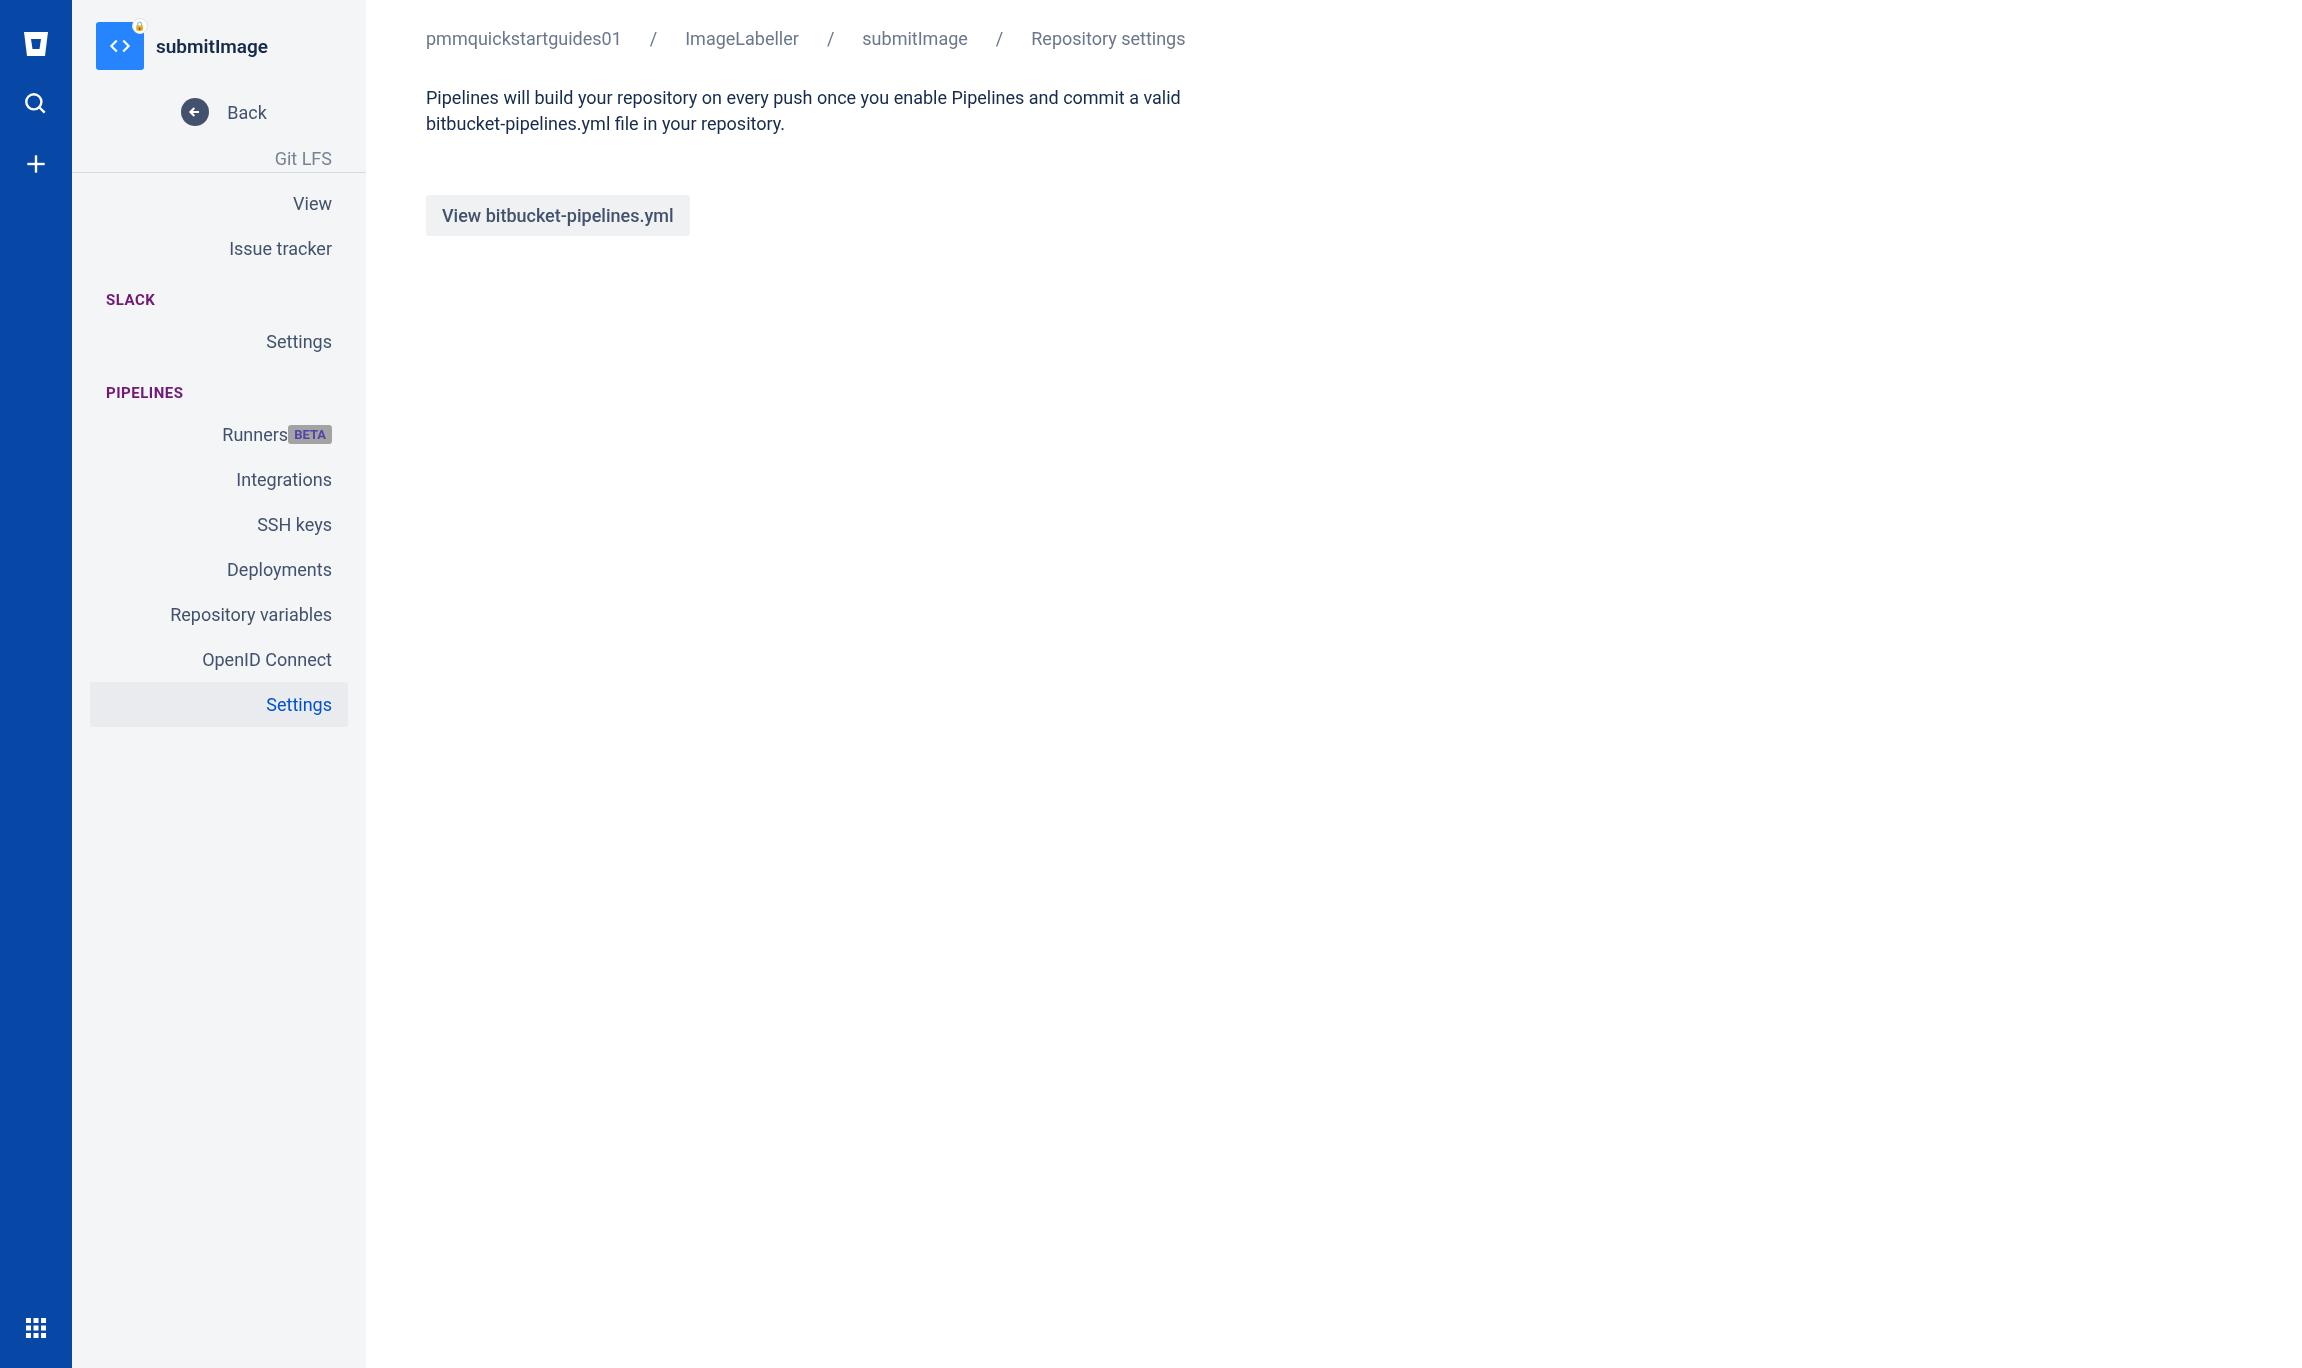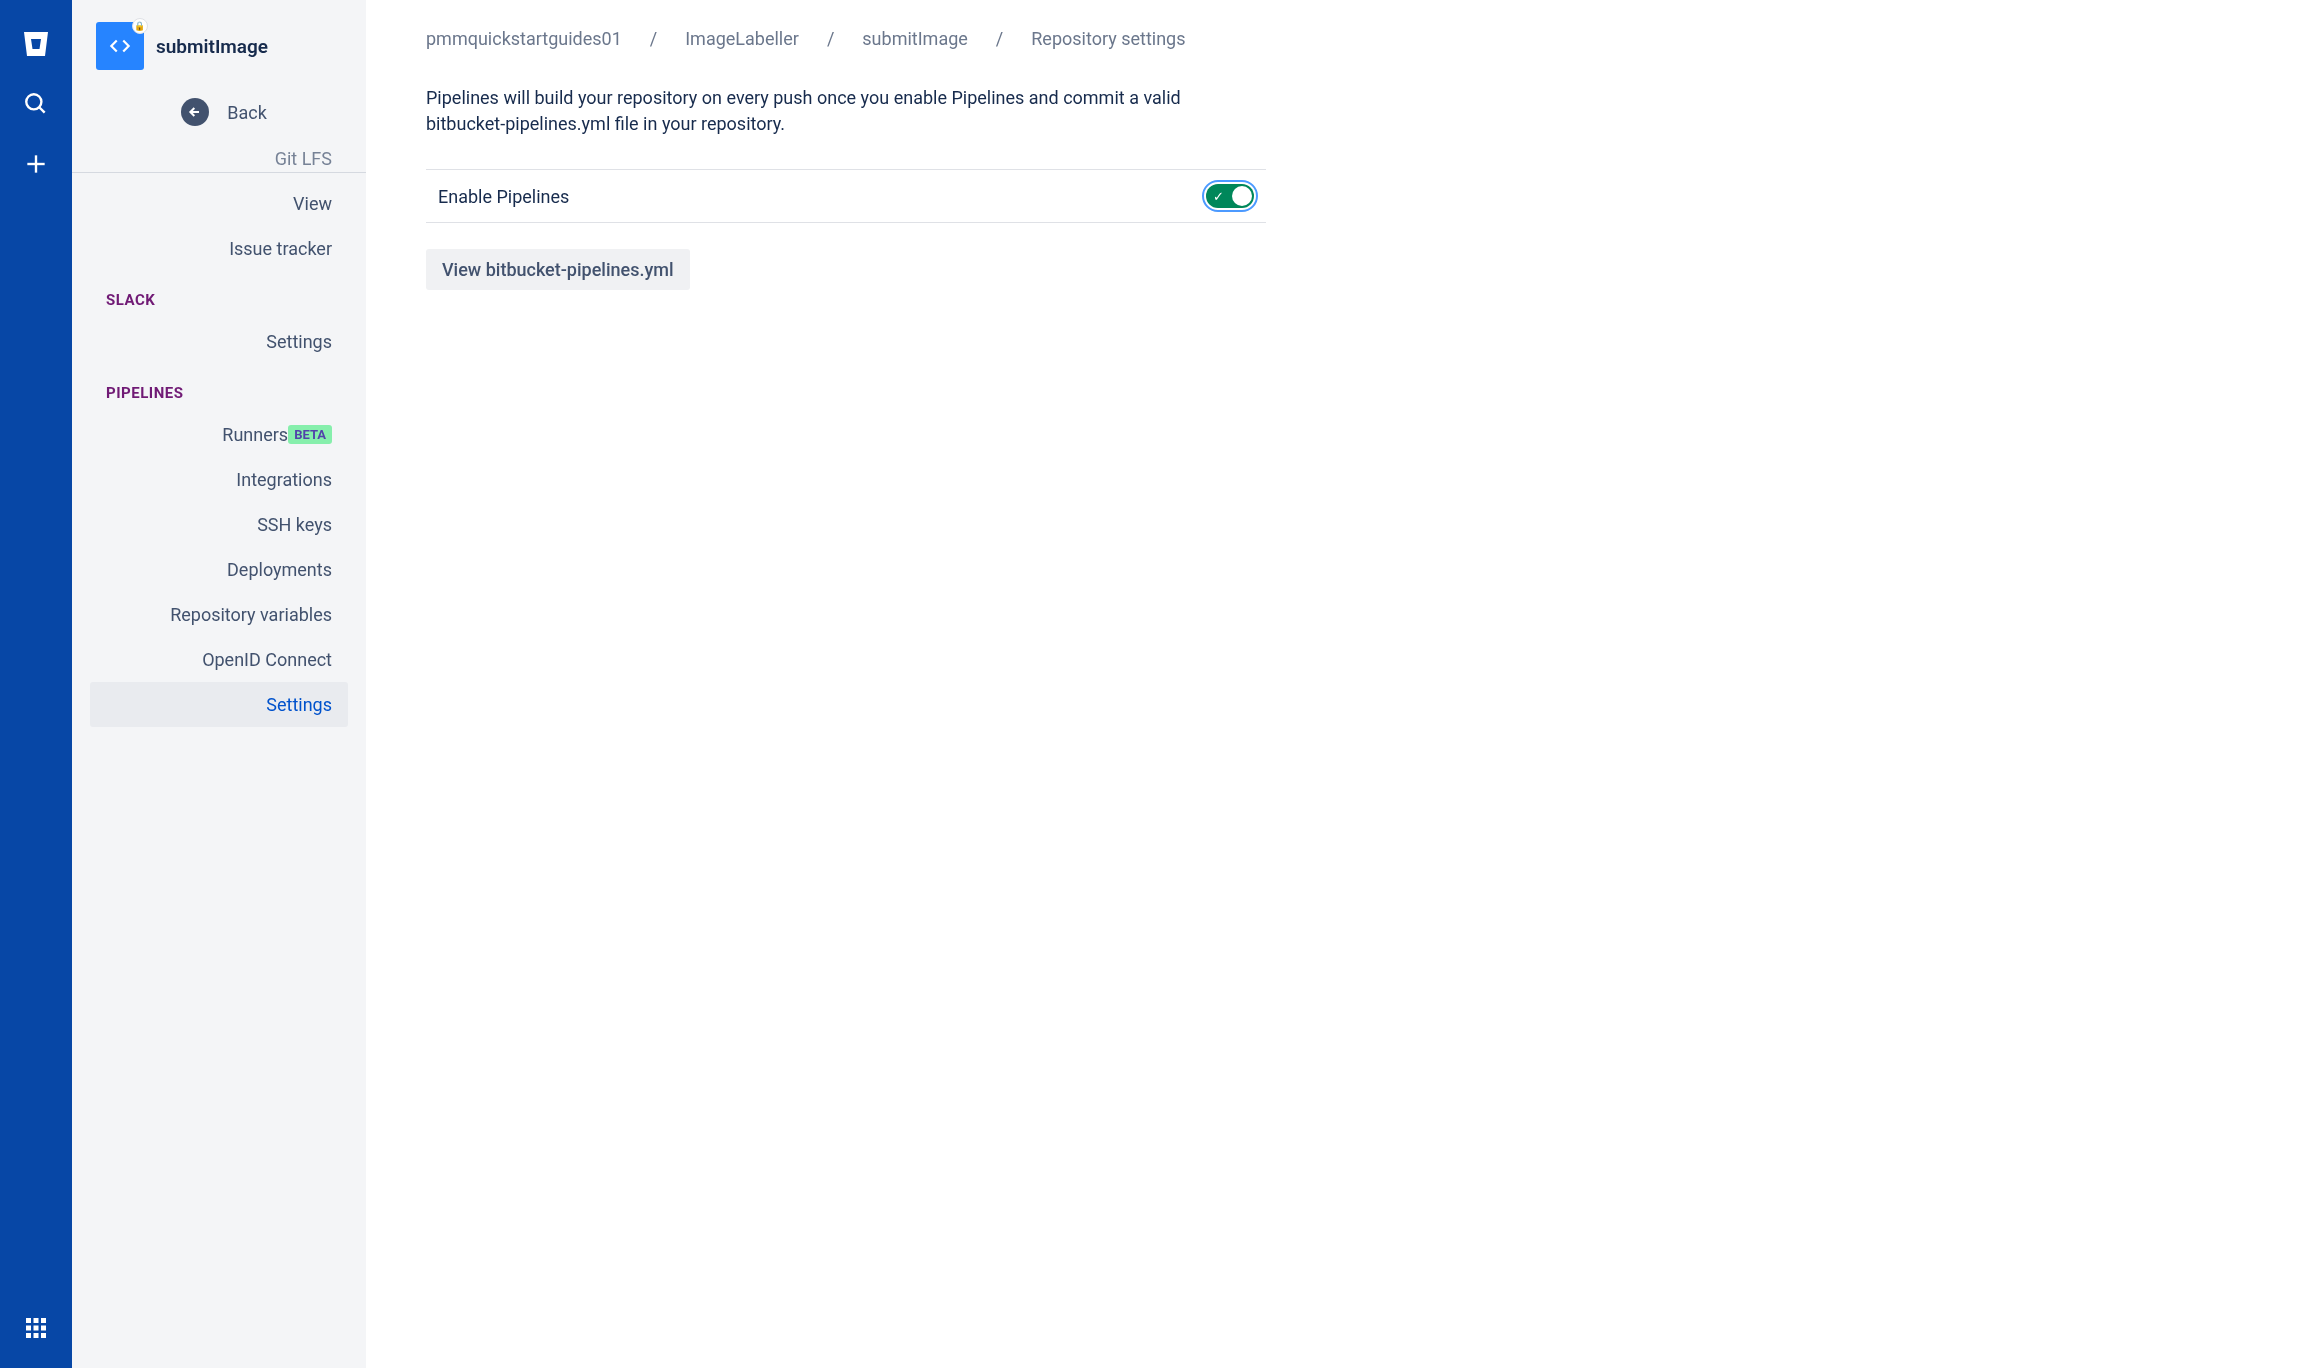--- a/index.html
+++ b/index.html
@@ -139,21 +139,21 @@
       font-size: 18px;
       color: #42526E;
       cursor: pointer;
       border-radius: 3px;
     }
     .nav-item.selected {
       background: #E9EBEF;
       color: #0052CC;
     }
     .badge-beta {
-      background: #86efac;
+      background: #a3a3a3;
       color: #5243AA;
       font-size: 13px;
       font-weight: 700;
       padding: 2px 6px;
       border-radius: 3px;
     }
     .scroll-fade-top {
       position: absolute;
       top: 172px;
       left: 0;
@@ -359,23 +359,16 @@
     <a>ImageLabeller</a>
     <span class="sep">/</span>
     <a>submitImage</a>
     <span class="sep">/</span>
     <a>Repository settings</a>
   </div>
 
   <div class="content-wrap">
     <p class="page-desc">Pipelines will build your repository on every push once you enable Pipelines and commit a valid bitbucket-pipelines.yml file in your repository.</p>
 
-    <div class="toggle-row">
-      <span class="toggle-label">Enable Pipelines</span>
-      <div class="toggle">
-        <span class="check">✓</span>
-        <div class="knob"></div>
-      </div>
-    </div>
 
     <button class="view-btn">View bitbucket-pipelines.yml</button>
   </div>
 </div>
 
 </body></html>

